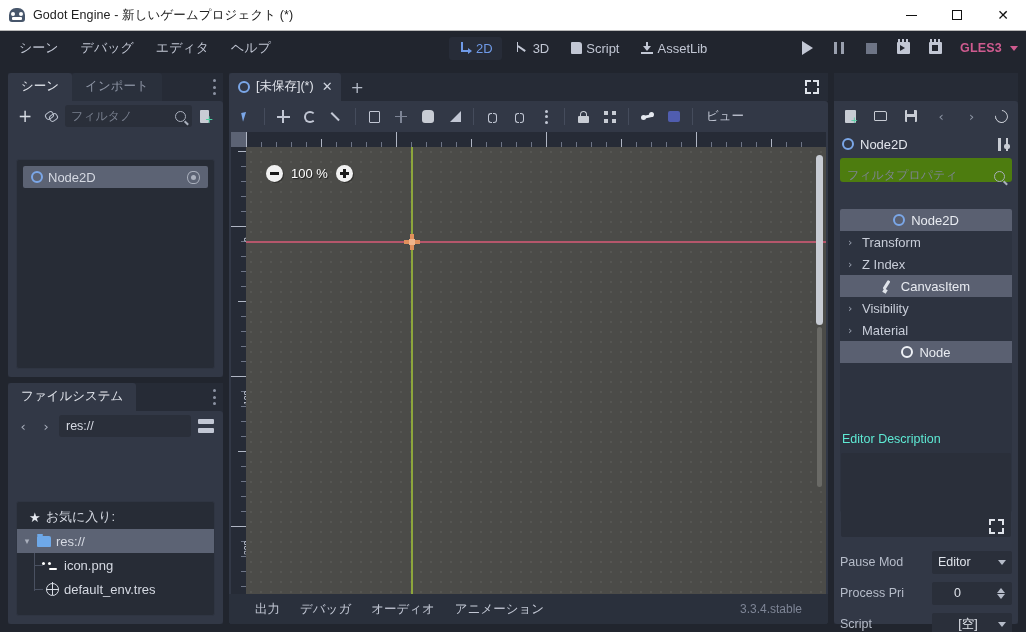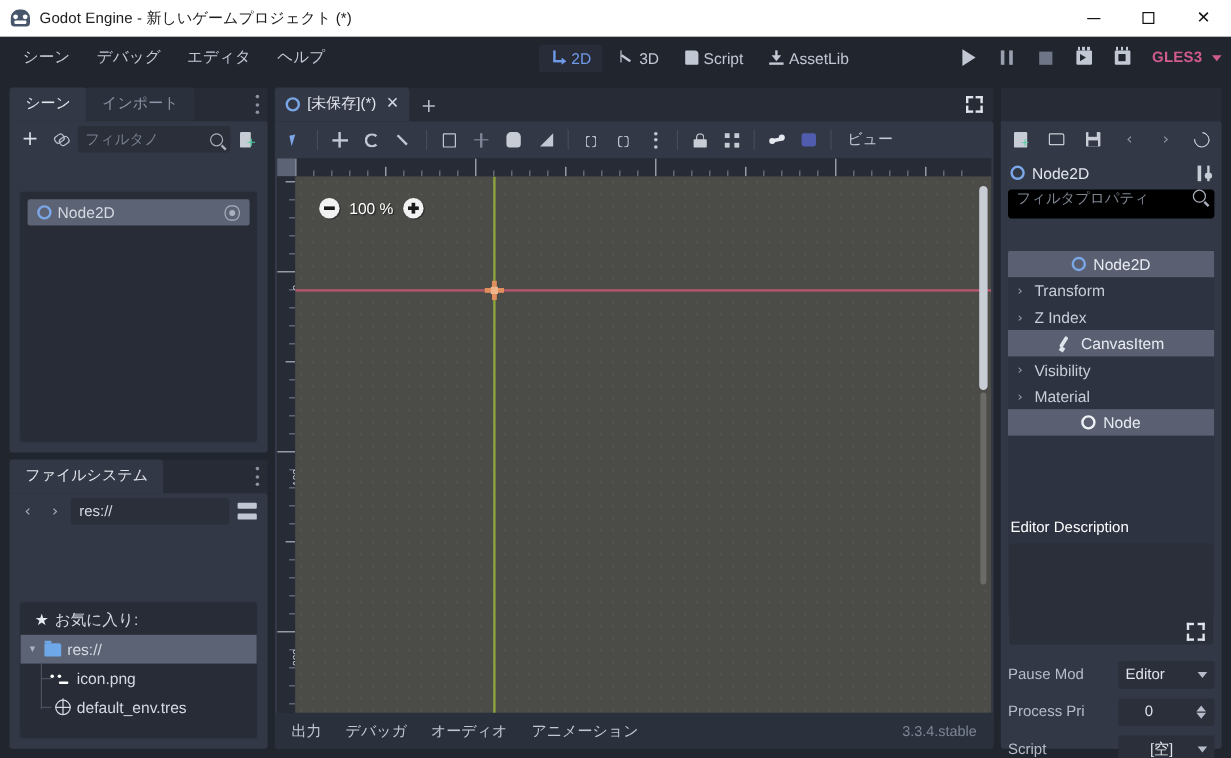--- a/index.html
+++ b/index.html
@@ -318,21 +318,21 @@
   #zoom-val{font-size:13px;color:#ffffff;text-shadow:1px 1px 1px rgba(0,0,0,.6);white-space:nowrap;}
 
   #vscroll{position:absolute;right:3px;top:8px;width:7px;height:170px;background:#c8ccd4;border-radius:4px;}
   #vtrack{position:absolute;right:4px;top:180px;width:5px;height:160px;background:#6a6a66;border-radius:3px;}
   #hscroll{position:absolute;left:165px;bottom:4px;height:6px;width:155px;background:#9ea3ab;border-radius:3px;}
 
   
   #bottom-panel{
     position:absolute;left:0;bottom:0;width:100%;height:30px;
     background:#2a303c;border-radius:0 0 3px 3px;
-    display:flex;align-items:center;padding:0 6px;gap:4px;
+    display:flex;align-items:center;padding:0 18px;gap:4px;
   }
   .bp-item{font-size:12.5px;color:#c2c7d4;padding:4px 8px;border-radius:3px;cursor:default;white-space:nowrap;}
   #version{margin-left:auto;font-size:12px;color:#7e8596;padding-right:8px;white-space:nowrap;}
 
   
   #insp-dock { left: 834px; top: 42px; width: 184px; height: 551px; }
   .insp-toolrow{display:flex;align-items:center;height:30px;padding:0 5px;justify-content:space-between;}
   .ibtn{width:22px;height:22px;display:flex;align-items:center;justify-content:center;cursor:default;}
   .file-ico{width:11px;height:13px;background:#c8ccd4;border-radius:1px;position:relative;}
   .file-ico .plus{position:absolute;right:-2px;bottom:-1px;width:7px;height:7px;color:#4ad0a0;
@@ -344,41 +344,41 @@
   .hist-ico{width:13px;height:13px;border:1.6px solid #c8ccd4;border-radius:50%;
     border-top-color:transparent;position:relative;transform:rotate(-40deg);}
 
   .node-hdr{display:flex;align-items:center;height:26px;padding:0 8px;gap:6px;}
   .node-hdr .nm{font-size:13px;color:#e2e5ec;}
   .tools-ico{margin-left:auto;width:13px;height:13px;position:relative;}
   .tools-ico::before{content:'';position:absolute;left:1px;top:0;width:2.5px;height:13px;background:#c8ccd4;}
   .tools-ico::after{content:'';position:absolute;right:2px;top:0;width:2.5px;height:13px;background:#c8ccd4;}
   .tools-ico .knob{position:absolute;right:0px;top:6px;width:6px;height:5px;background:#c8ccd4;border-radius:2px;}
 
-  .insp-filter{margin:1px 6px 4px 6px;height:24px;background:#000000;border-radius:3px;
-    display:flex;align-items:flex-start;padding:0 7px;gap:0;}
+  .insp-filter{margin:1px 6px 4px 6px;height:24px;background:#4d7c0f;border-radius:3px;
+    display:flex;align-items:flex-end;padding:0 7px;gap:0;}
   .insp-filter input{flex:1 1 auto;min-width:0;background:transparent;border:none;outline:none;
     font-family:inherit;font-size:12px;color:#cfd4de;}
   .insp-filter input::placeholder{color:#7d8492;}
 
   #prop-list{position:absolute;left:6px;right:6px;top:108px;bottom:112px;
     background:#2d3340;border-radius:2px;overflow:hidden;}
   .cat-row{height:22px;display:flex;align-items:center;justify-content:center;gap:6px;
     background:#5a6071;font-size:13px;color:#e8ebf1;cursor:default;}
   .prop-row{height:22px;display:flex;align-items:center;gap:6px;padding-left:8px;
     font-size:13px;color:#c8cdd8;cursor:default;}
   .exp-caret{color:#9aa1b0;font-size:11px;width:8px;font-family:"DejaVu Sans",sans-serif;}
   .brush-ico{width:13px;height:13px;position:relative;}
   .brush-ico .stick{position:absolute;left:3px;top:0;width:3px;height:10px;background:#dfe3ea;
     transform:rotate(32deg);border-radius:1px;}
   .brush-ico .tip{position:absolute;left:1px;bottom:0px;width:4px;height:4px;background:#dfe3ea;
     transform:rotate(32deg);}
   .node-ico-w{width:12px;height:12px;border:2px solid #eef1f6;border-radius:50%;}
 
-  #editor-desc-lbl{position:absolute;left:8px;top:331px;font-size:12.5px;color:#ffffff;}
+  #editor-desc-lbl{position:absolute;left:8px;top:331px;font-size:12.5px;color:#5eead4;}
   #desc-box{position:absolute;left:7px;right:7px;top:352px;height:84px;background:#2a2f3a;
     border-radius:2px;}
   #desc-exp{position:absolute;right:14px;top:418px;width:15px;height:15px;}
   #desc-exp i{position:absolute;width:6px;height:6px;}
   #desc-exp i:nth-child(1){left:0;top:0;border-left:2px solid #dfe3ea;border-top:2px solid #dfe3ea;}
   #desc-exp i:nth-child(2){right:0;top:0;border-right:2px solid #dfe3ea;border-top:2px solid #dfe3ea;}
   #desc-exp i:nth-child(3){left:0;bottom:0;border-left:2px solid #dfe3ea;border-bottom:2px solid #dfe3ea;}
   #desc-exp i:nth-child(4){right:0;bottom:0;border-right:2px solid #dfe3ea;border-bottom:2px solid #dfe3ea;}
 
   .kv-row{position:absolute;left:6px;right:6px;height:26px;display:flex;align-items:center;gap:6px;}

